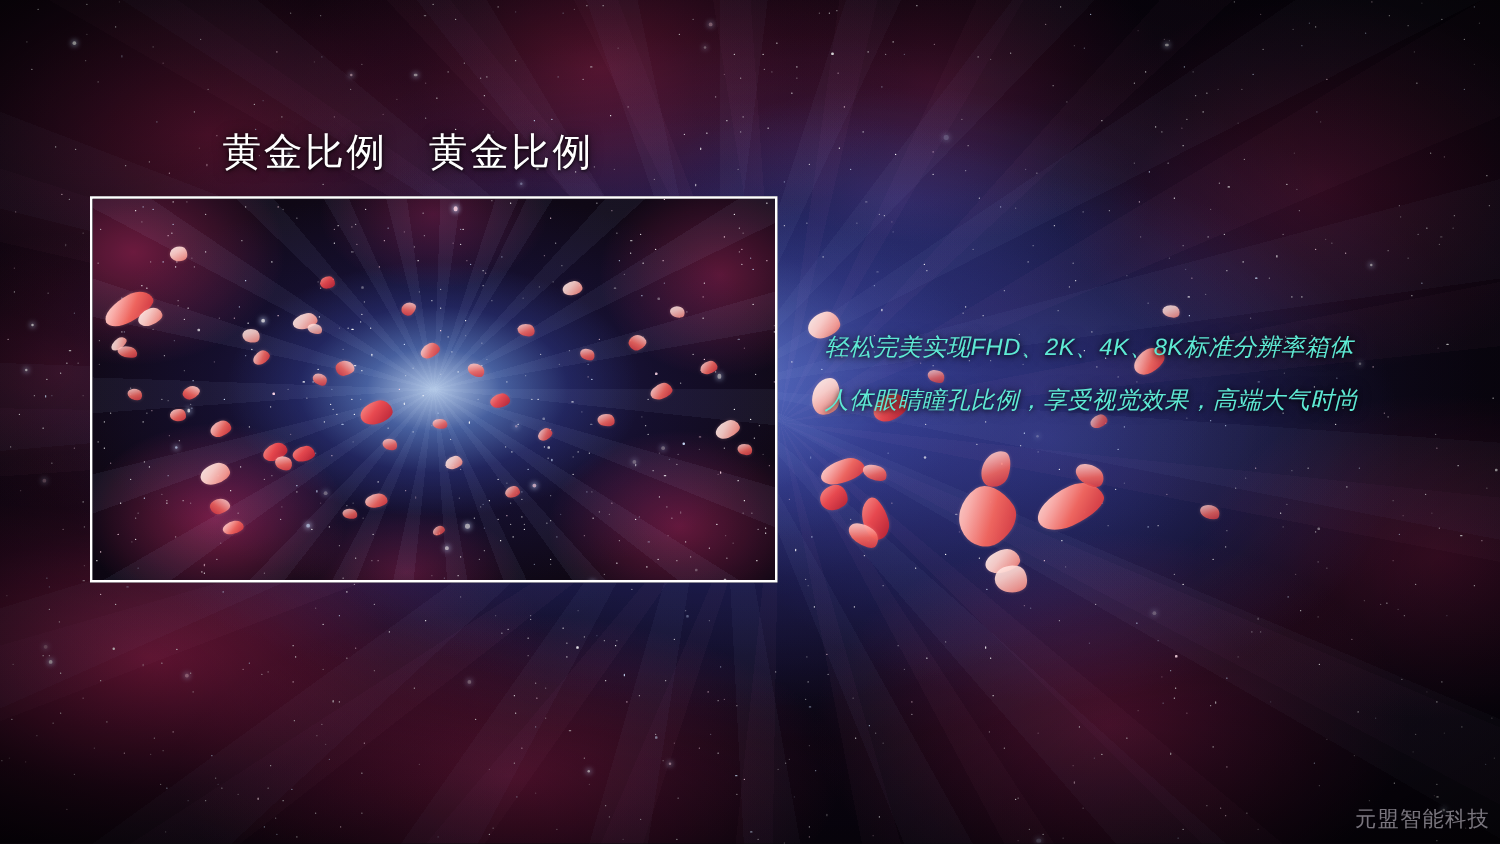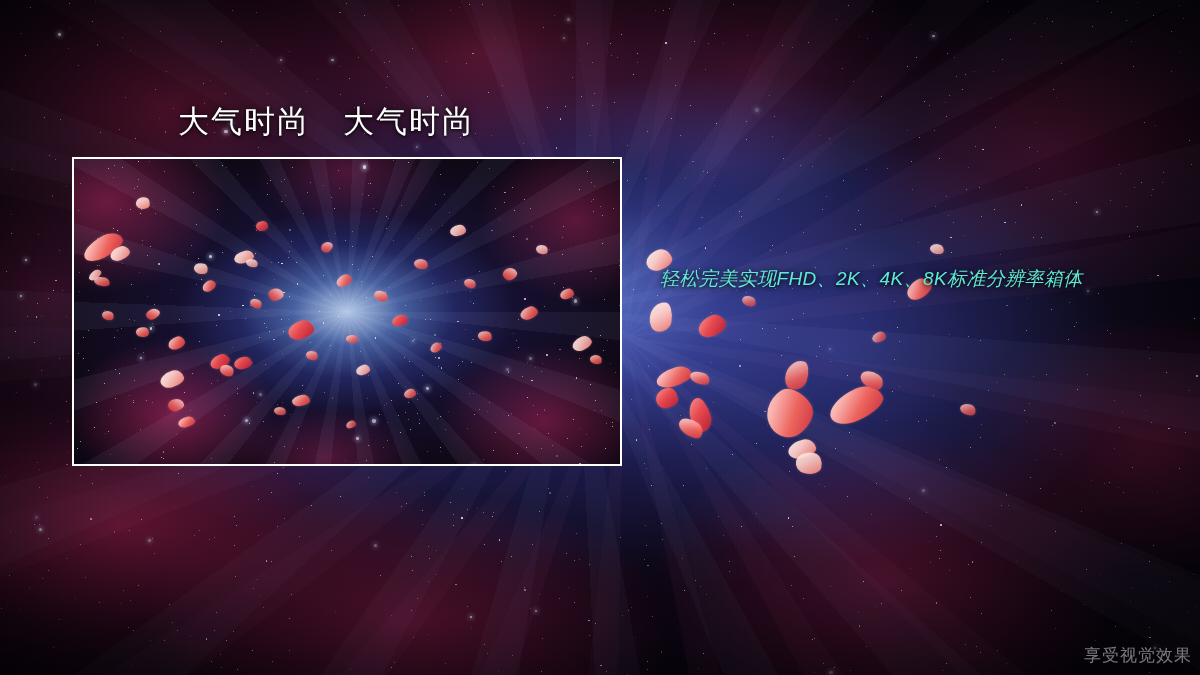--- a/index.html
+++ b/index.html
@@ -1090,21 +1090,21 @@
       <i class="petal " style="left:828px;top:390px;width:56px;height:30px;transform:rotate(-24deg);opacity:0.97"></i>
       <i class="petal " style="left:860px;top:372px;width:24px;height:16px;transform:rotate(34deg);opacity:0.9"></i>
       <i class="petal " style="left:906px;top:280px;width:26px;height:18px;transform:rotate(-30deg);opacity:0.94"></i>
       <i class="petal pale" style="left:930px;top:244px;width:14px;height:10px;transform:rotate(16deg);opacity:0.85"></i>
       <i class="petal pale" style="left:796px;top:452px;width:26px;height:22px;transform:rotate(12deg);opacity:0.92"></i>
       <i class="petal " style="left:742px;top:296px;width:14px;height:10px;transform:rotate(26deg);opacity:0.8"></i>
       <i class="petal " style="left:872px;top:332px;width:14px;height:10px;transform:rotate(-18deg);opacity:0.78"></i>
       <i class="petal " style="left:960px;top:404px;width:16px;height:11px;transform:rotate(22deg);opacity:0.8"></i>
     </div>
 
-  <div id="title">大气时尚　大气时尚</div>
+  <div id="title">黄金比例　黄金比例</div>
 
   <div id="photo-frame">
     <div class="pf-layer" id="pf-base"></div>
     <div class="pf-layer" id="pf-red"></div>
     <div class="pf-layer" id="pf-wisp"></div>
     <div class="stars" id="pf-stars">
         <i class="star" style="left:68.9px;top:193.1px;width:0.9px;height:0.9px;opacity:0.61;background:#ffffff"></i>
         <i class="star" style="left:179.9px;top:65.7px;width:0.9px;height:0.9px;opacity:0.36;background:#ffffff"></i>
         <i class="star" style="left:263.9px;top:156.5px;width:0.9px;height:0.9px;opacity:0.94;background:#ffffff"></i>
         <i class="star" style="left:97.2px;top:129.8px;width:0.9px;height:0.9px;opacity:0.32;background:#ffd8e8"></i>
@@ -1567,17 +1567,18 @@
         <i class="petal pale" style="left:498px;top:178px;width:20px;height:13px;transform:rotate(-22deg);opacity:0.92"></i>
         <i class="petal " style="left:516px;top:196px;width:12px;height:9px;transform:rotate(18deg);opacity:0.86"></i>
         <i class="petal " style="left:330px;top:230px;width:12px;height:9px;transform:rotate(-10deg);opacity:0.85"></i>
         <i class="petal " style="left:200px;top:248px;width:12px;height:8px;transform:rotate(14deg);opacity:0.84"></i>
         <i class="petal " style="left:272px;top:262px;width:10px;height:7px;transform:rotate(-20deg);opacity:0.8"></i>
       </div>
   </div>
 
   <div id="body-text">
     <div class="body-line">轻松完美实现FHD、2K、4K、8K标准分辨率箱体</div>
+    <div class="body-line">人体眼睛瞳孔比例，享受视觉效果，高端大气时尚</div>
   </div>
 
-  <div id="watermark">享受视觉效果</div>
+  <div id="watermark">元盟智能科技</div>
 
 </div>
 
 </body></html>

